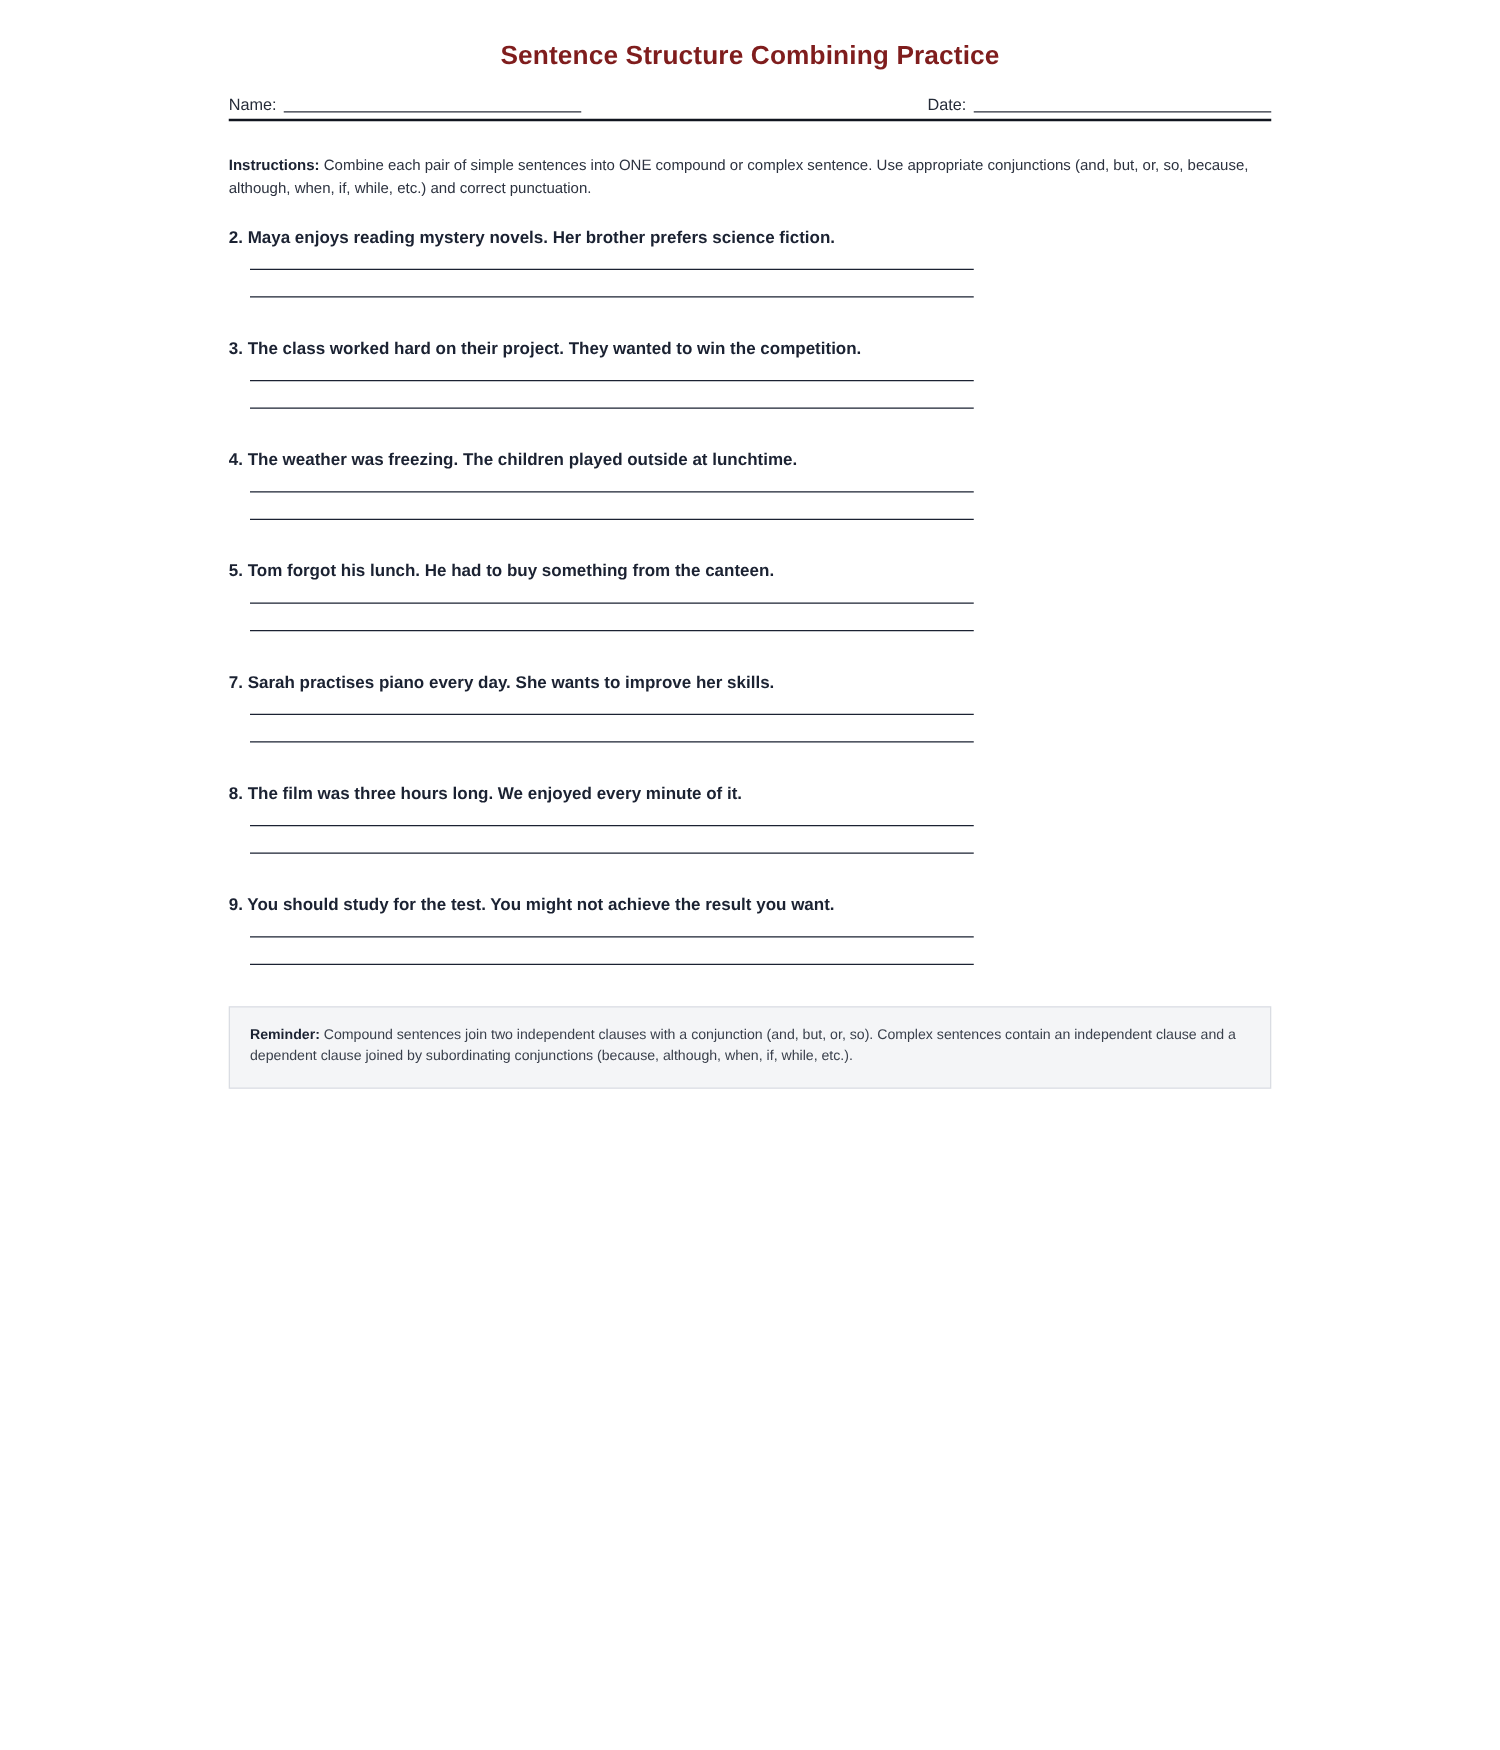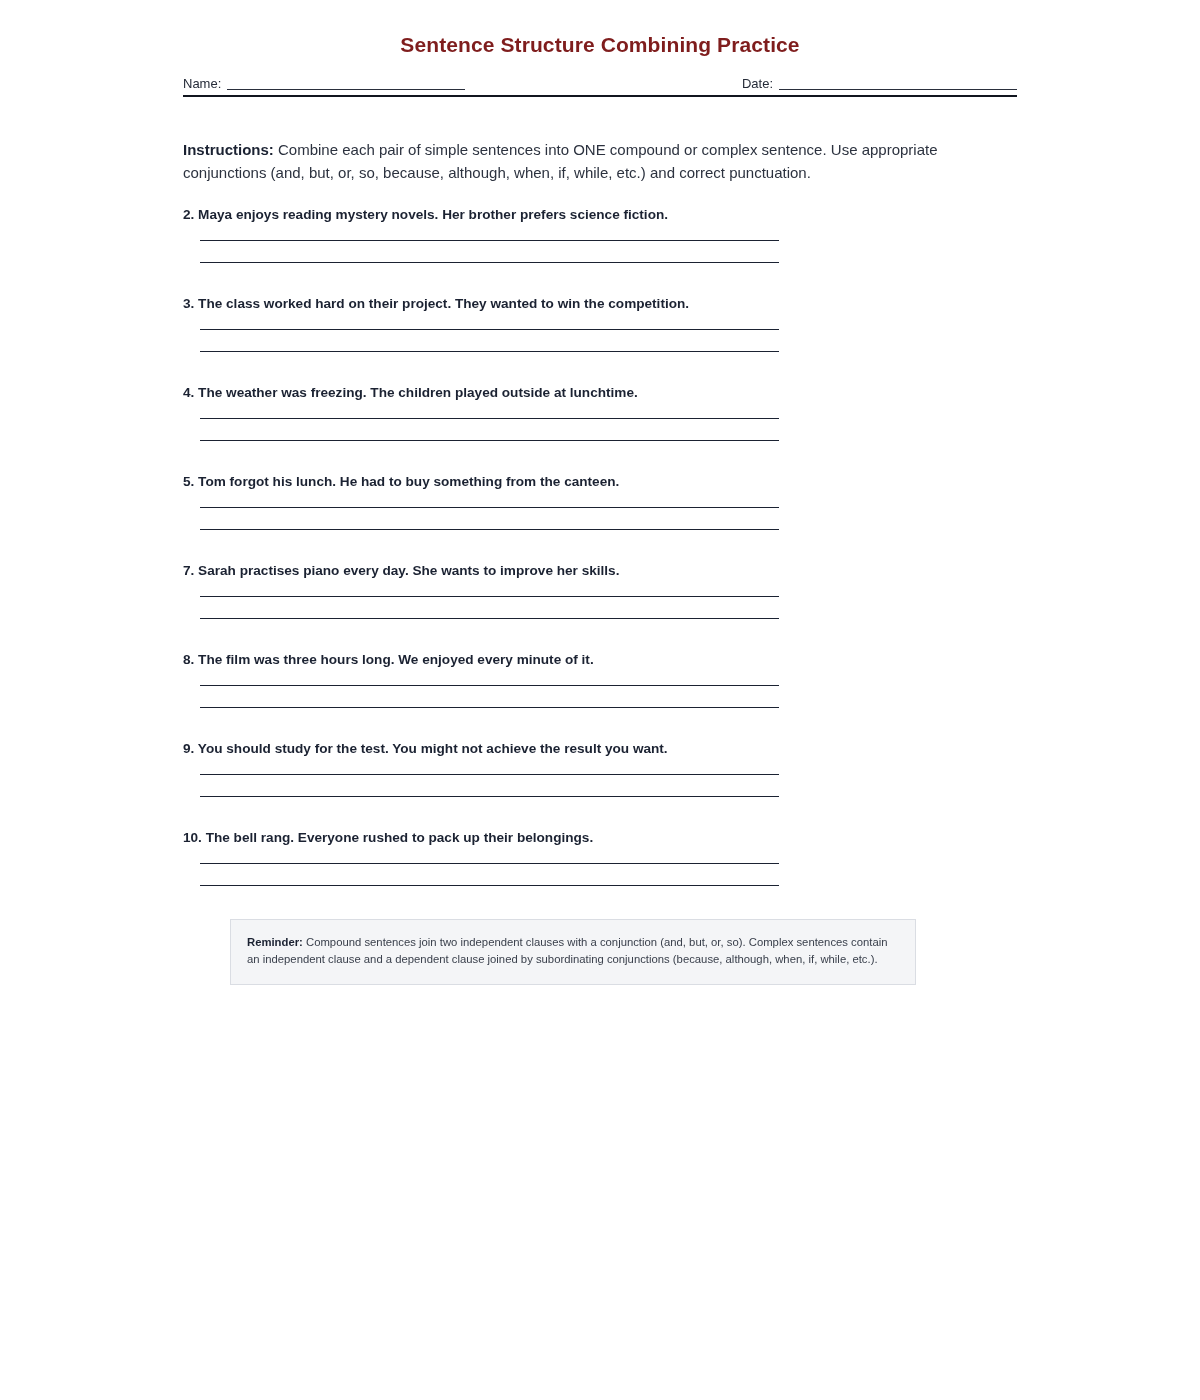--- a/index.html
+++ b/index.html
@@ -72,22 +72,22 @@
 
   .header-rule {
     margin-top: 5px;
     height: 0;
     border-top: 2.2px solid #11151f;
     width: 834px;
   }
 
   
   .instructions {
-    margin-top: 42px;
-    font-size: 15px;
+    margin-top: 26px;
+    font-size: 12px;
     line-height: 1.52;
     color: #2c323f;
     max-width: 834px;
   }
   .instructions .lead {
     font-weight: bold;
     color: #1b2232;
   }
 
   
@@ -114,28 +114,27 @@
     width: 579px;
   }
   .ans-line + .ans-line {
     margin-top: 21px;
   }
 
   
   .reminder {
     margin-top: 26px;
     box-sizing: border-box;
-    width: 686px;
+    width: 834px;
     background: #f4f5f7;
     border: 1px solid #dadde3;
     padding: 14px 16px 15px 16px;
     font-size: 11.3px;
     line-height: 1.55;
     color: #3a404c;
-    margin-left: 47px;
   }
   .reminder .lead {
     font-weight: bold;
     color: #1b2232;
   }
 </style>
 </head>
 <body>
 
 <div class="page">
@@ -211,26 +210,19 @@
       </div>
 
       <div class="question">
         <p class="q-text">9. You should study for the test. You might not achieve the result you want.</p>
         <div class="q-lines">
           <div class="ans-line"></div>
           <div class="ans-line"></div>
         </div>
       </div>
 
-      <div class="question">
-        <p class="q-text">10. The bell rang. Everyone rushed to pack up their belongings.</p>
-        <div class="q-lines">
-          <div class="ans-line"></div>
-          <div class="ans-line"></div>
-        </div>
-      </div>
 
     </div>
 
     <div class="reminder"><span class="lead">Reminder:</span><span> Compound sentences join two independent clauses with a conjunction (and, but, or, so). Complex sentences contain an independent clause and a dependent clause joined by subordinating conjunctions (because, although, when, if, while, etc.).</span></div>
 
   </div>
 </div>
 
 </body></html>

